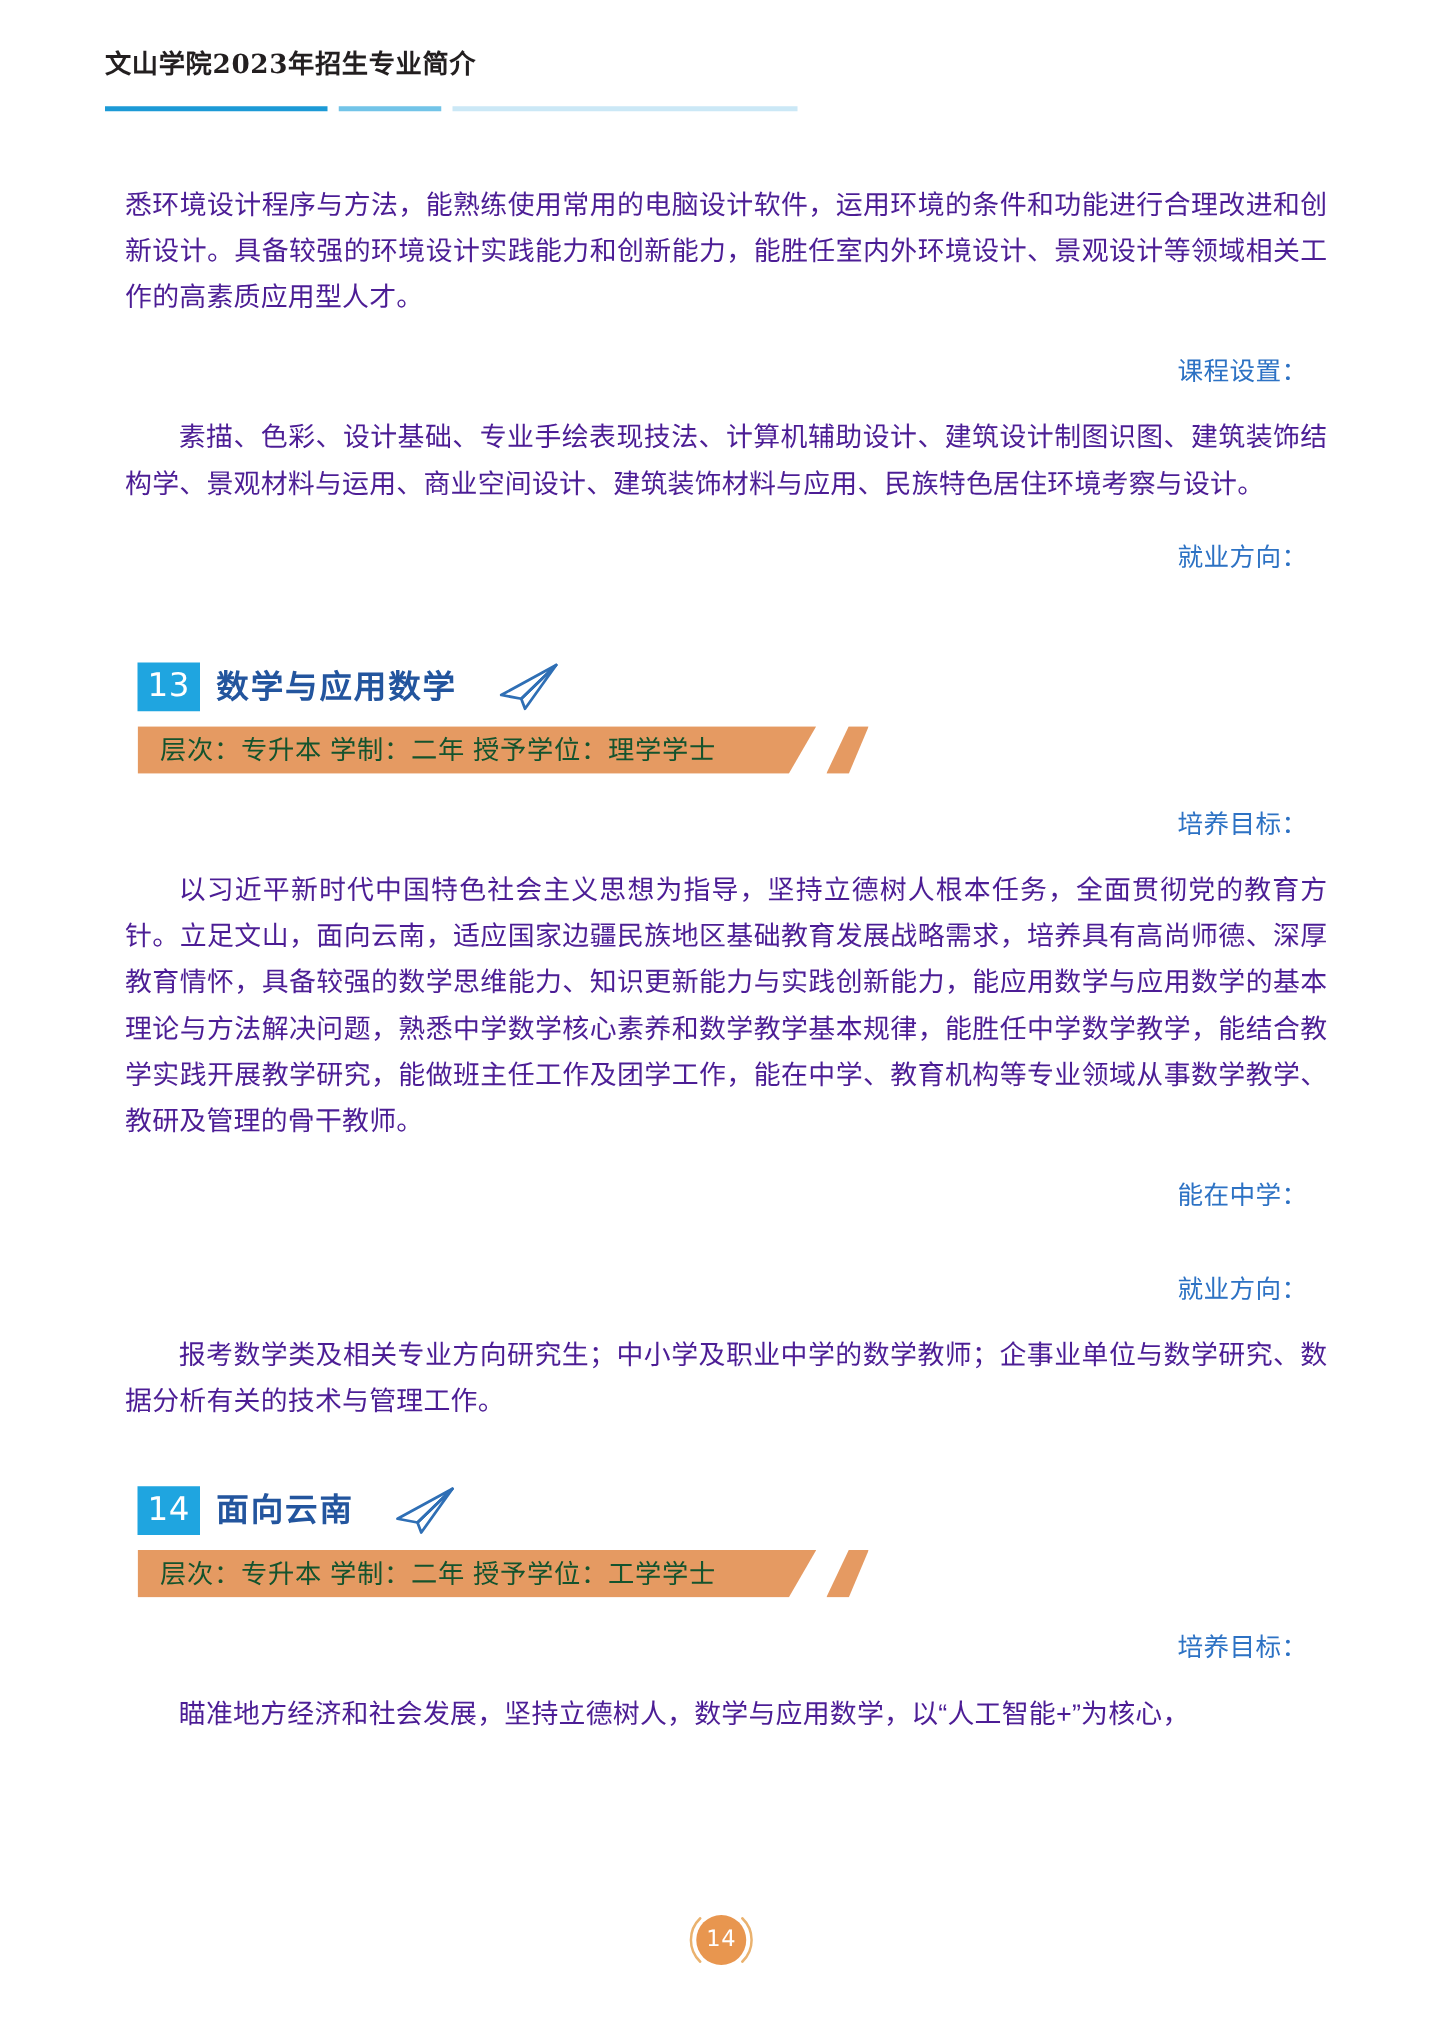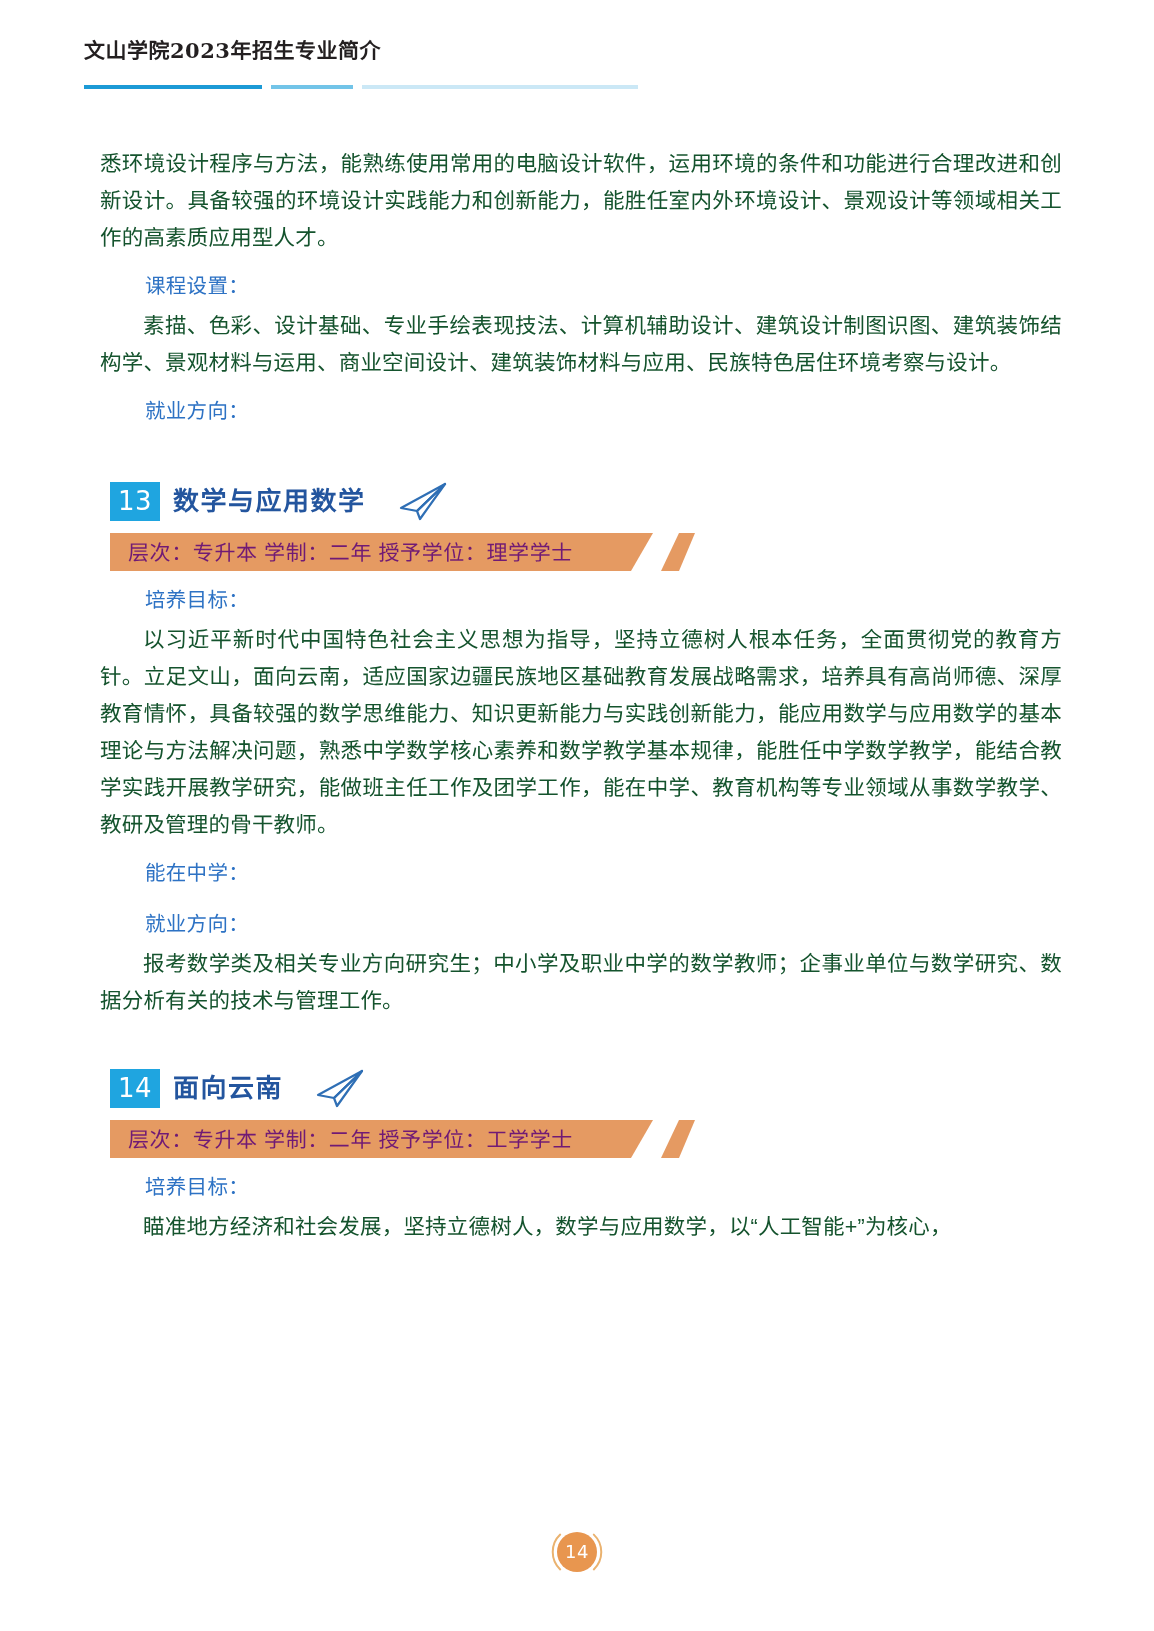--- a/index.html
+++ b/index.html
@@ -56,33 +56,34 @@
   .content {
     position: absolute;
     left: 100px;
     top: 146px;
     width: 962px;
   }
   p.para {
     margin: 0;
     font-size: 21.5px;
     line-height: 37px;
-    color: #14532d;
+    color: #4c1d95;
     text-align: justify;
     text-justify: inter-ideograph;
     letter-spacing: 0.2px;
   }
   p.para.indent { text-indent: 2em; }
   .sub-head {
-    margin: 4px;
+    margin: 16px;
     font-size: 20.5px;
     line-height: 37px;
     color: #2d72c4;
     text-indent: 2em;
     letter-spacing: 0.3px;
+    text-align: right;
   }
   .gap-sm { height: 6px; }
   .gap-lg { height: 46px; }
 
   
   .major {
     margin: 0;
   }
   .major-title-row {
     display: flex;
@@ -129,21 +130,21 @@
     position: absolute;
     left: 0; top: 0; bottom: 0;
     width: 543px;
     background: #e59a62;
     -webkit-clip-path: polygon(0 0, 100% 0, calc(100% - 22px) 100%, 0 100%);
     clip-path: polygon(0 0, 100% 0, calc(100% - 22px) 100%, 0 100%);
     display: flex;
     align-items: center;
   }
   .major-bar-text {
-    color: #701a75;
+    color: #14532d;
     font-size: 21px;
     letter-spacing: 0.6px;
     padding-left: 18px;
     white-space: nowrap;
     line-height: 1;
   }
   .major-bar-tail {
     position: absolute;
     top: 0; bottom: 0;
     left: 551px;

